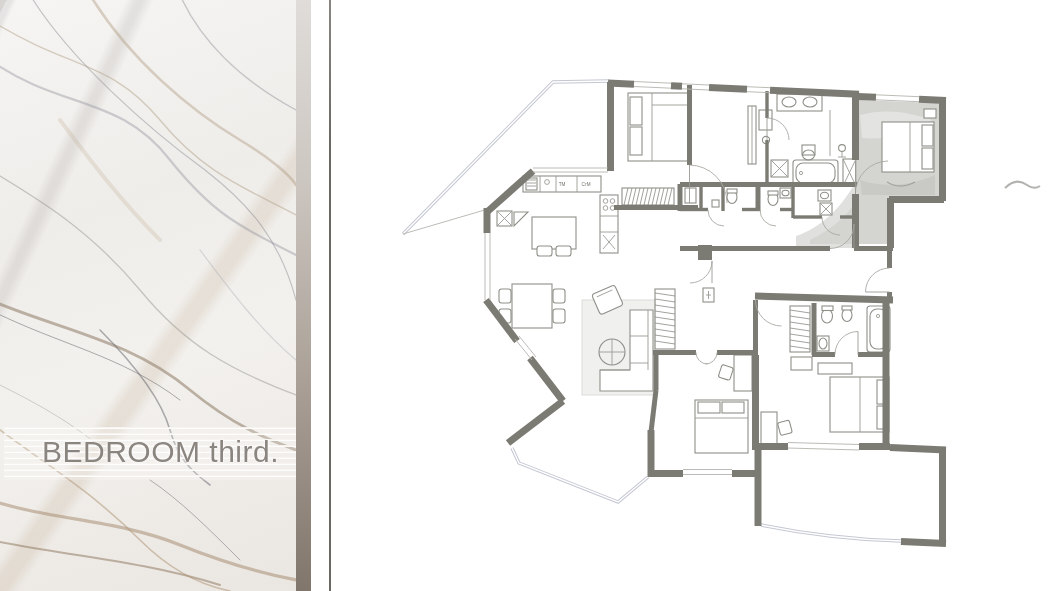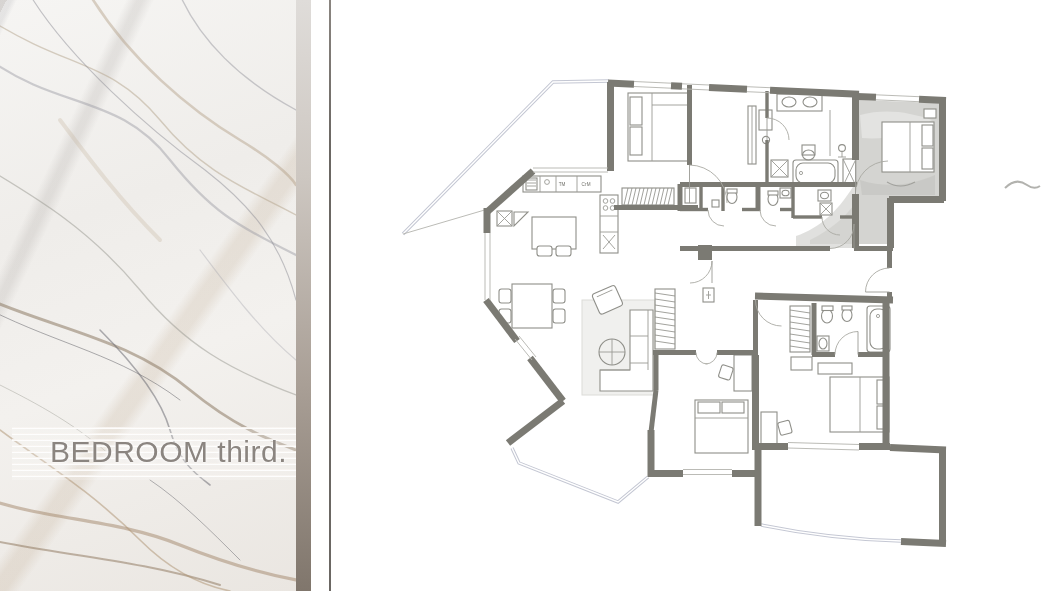--- a/index.html
+++ b/index.html
@@ -9,21 +9,21 @@
   
   .marble{position:absolute;left:0;top:0;width:296px;height:591px;overflow:hidden;
     background:
       linear-gradient(118deg, rgba(160,150,140,.20) 0 6px, rgba(255,255,255,0) 6px 40px),
       linear-gradient(125deg, rgba(255,255,255,0) 0 55%, rgba(176,150,118,.18) 57% 59%, rgba(255,255,255,0) 61%),
       linear-gradient(115deg, rgba(142,142,150,.16) 0 2%, rgba(255,255,255,0) 3% 22%, rgba(148,142,138,.18) 24% 25%, rgba(255,255,255,0) 27%),
       linear-gradient(160deg,#f6f5f3 0%,#efedea 35%,#f3f1ee 60%,#eae6e1 100%);}
   .marble svg{position:absolute;left:0;top:0;}
 
   
-  .title-band{position:absolute;left:12px;top:427px;width:260px;height:53px;
+  .title-band{position:absolute;left:4px;top:427px;width:260px;height:53px;
     background:
       repeating-linear-gradient(to bottom, rgba(190,160,130,.10) 0 1px, rgba(255,255,255,0) 1px 6px),
       repeating-linear-gradient(to bottom, rgba(255,255,255,.92) 0 1.6px, rgba(255,255,255,.18) 1.6px 6px); padding-left: 48px;}
   .title-band .txt{position:absolute;left:38px;top:6px;font-size:30px;line-height:38px;
     color:#8b8580;letter-spacing:.5px;
     text-shadow:0 0 2px #ffffff,0 0 5px rgba(255,255,255,.9);white-space:nowrap;}
 
   
   .edge-band{position:absolute;left:296px;top:0;width:15px;height:591px;
     background:linear-gradient(to bottom,#dfdcd9 0%,#cdc7c1 30%,#a99f96 65%,#80766c 100%);}

